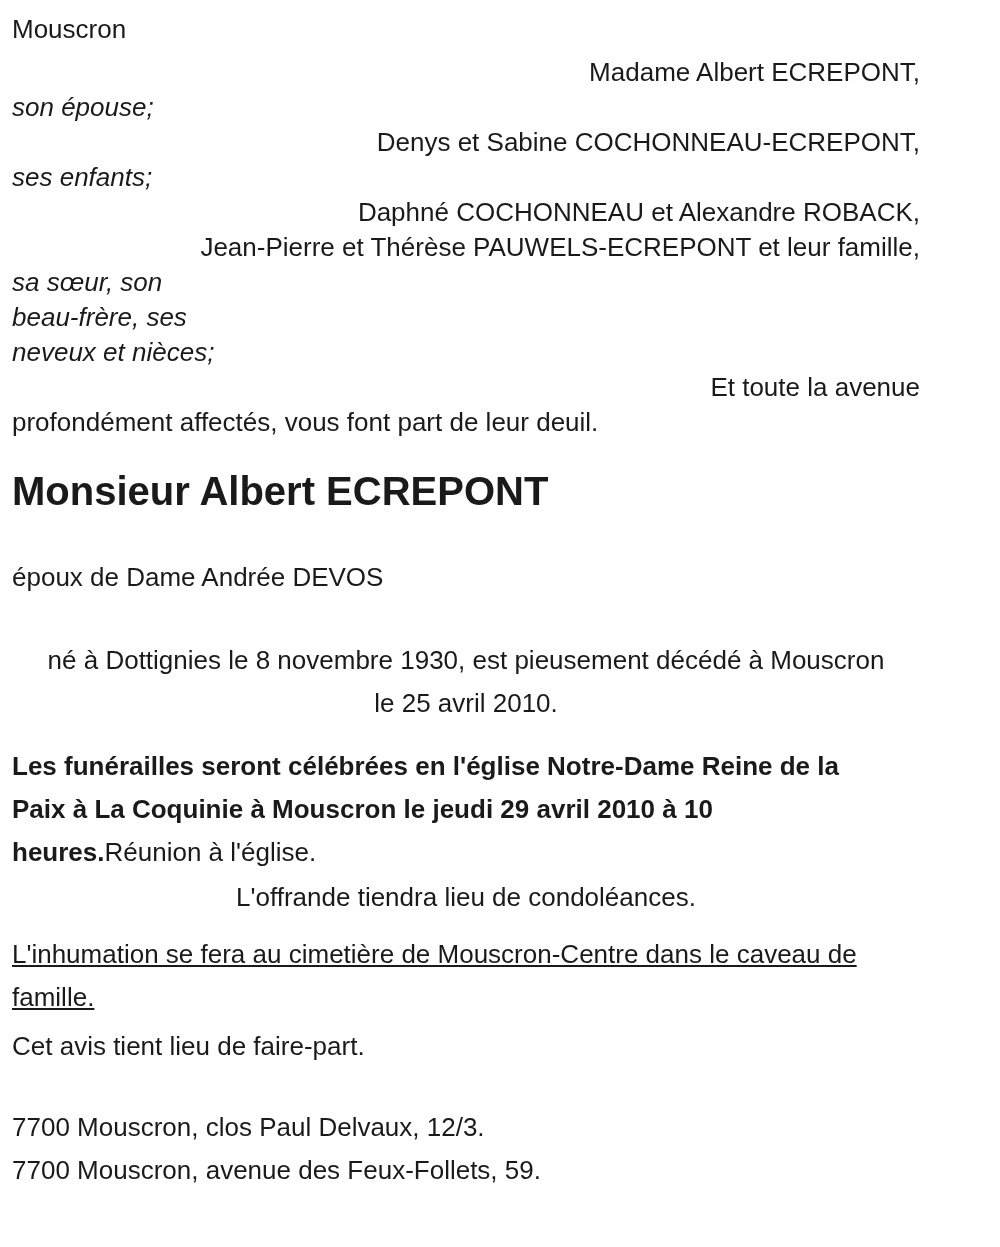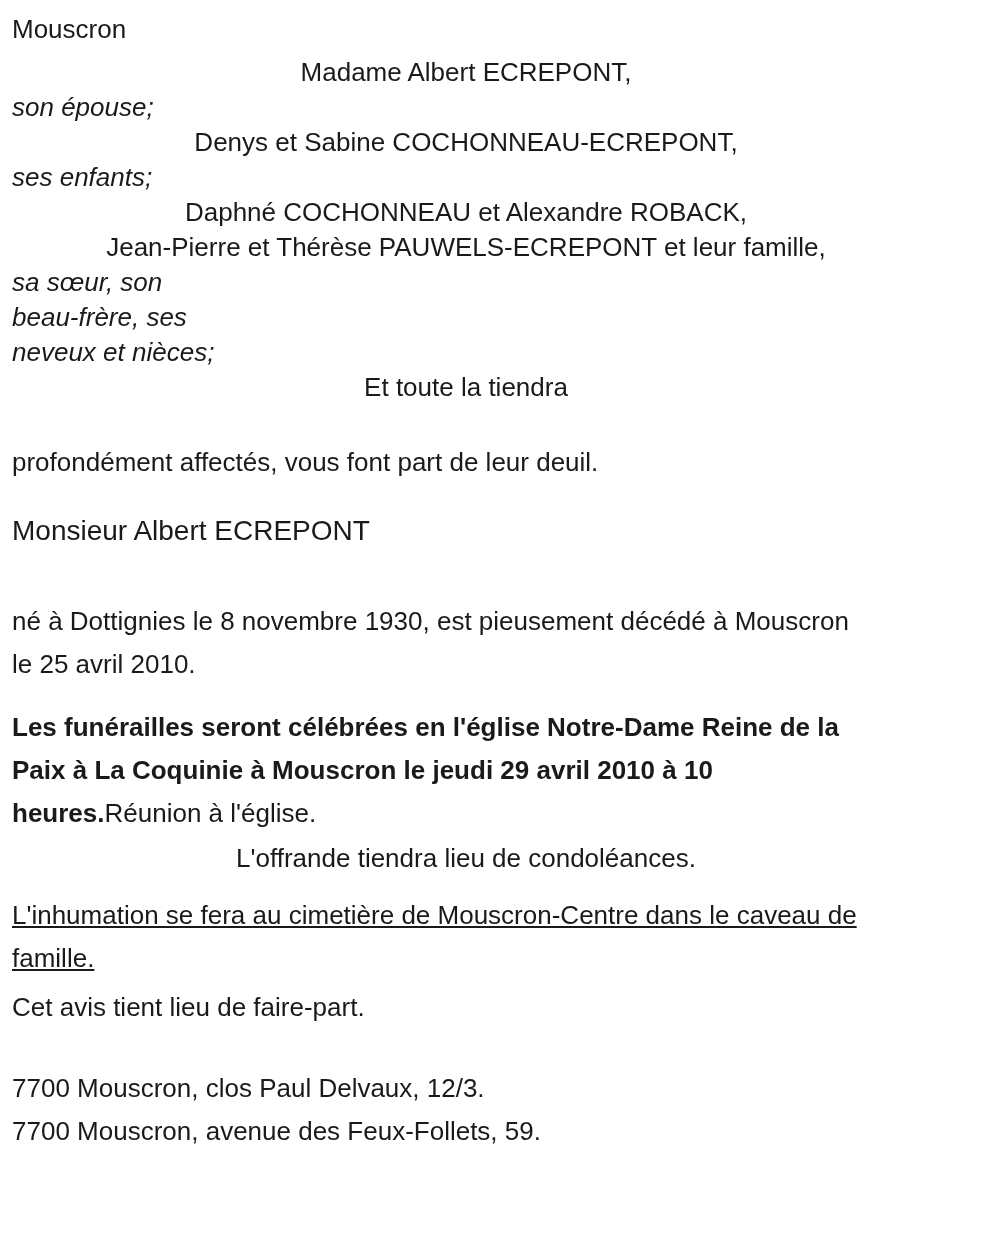--- a/index.html
+++ b/index.html
@@ -14,39 +14,39 @@
     background: var(--bg-color);
     color: var(--text-color);
     font-family: "Liberation Sans", sans-serif;
     font-size: 26px;
     line-height: 35px;
     padding: 12px 12px 0 12px;
     overflow: hidden;
   }
   .line { display: block; white-space: nowrap; }
   .city { margin-bottom: 8px; }
-  .name-line { text-align: center; white-space: nowrap; }
+  .name-line { text-align: right; white-space: nowrap; }
   .relation-line {
     text-align: left;
     font-style: italic;
     white-space: nowrap;
   }
   .family-closing { margin-top: 0; }
-  .grief { margin-top: 40px; }
+  .grief { }
   h1.deceased {
-    font-size: 28px;
+    font-size: 40px;
     line-height: 50px;
-    font-weight: 400;
+    font-weight: 700;
     margin-top: 26px;
     white-space: nowrap;
     letter-spacing: 0;
   }
   .spouse { margin-top: 44px; }
   .para { line-height: 43px; }
-  .birth-death { margin-top: 44px; }
+  .birth-death { margin-top: 44px; text-align: center; }
   .funeral { margin-top: 20px; }
   .funeral .bold, .bold { font-weight: 700; }
   .offering { margin-top: 2px; text-align: center; }
   .burial { margin-top: 14px; text-decoration: underline; }
   .notice { margin-top: 6px; }
   .addresses { margin-top: 38px; }
 </style>
 </head>
 <body>
 
@@ -61,27 +61,28 @@
     <div class="name-line">Denys et Sabine COCHONNEAU-ECREPONT,</div>
     <div class="relation-line">ses enfants;</div>
 
     <div class="name-line">Daphné COCHONNEAU et Alexandre ROBACK,</div>
 
     <div class="name-line">Jean-Pierre et Thérèse PAUWELS-ECREPONT et leur famille,</div>
     <div class="relation-line">sa sœur, son</div>
     <div class="relation-line">beau-frère, ses</div>
     <div class="relation-line">neveux et nièces;</div>
 
-    <div class="name-line family-closing">Et toute la tiendra</div>
+    <div class="name-line family-closing">Et toute la avenue</div>
   </section>
 
   <p class="grief">profondément affectés, vous font part de leur deuil.</p>
 
   <h1 class="deceased">Monsieur Albert ECREPONT</h1>
 
+  <p class="spouse">époux de Dame Andrée DEVOS</p>
 
   <div class="para birth-death">
     <span class="line">né à Dottignies le 8 novembre 1930, est pieusement décédé à Mouscron</span>
     <span class="line">le 25 avril 2010.</span>
   </div>
 
   <div class="para funeral">
     <span class="line bold">Les funérailles seront célébrées en l'église Notre-Dame Reine de la</span>
     <span class="line bold">Paix à La Coquinie à Mouscron le jeudi 29 avril 2010 à 10</span>
     <span class="line"><span class="bold">heures.</span><span>Réunion à l'église.</span></span>

